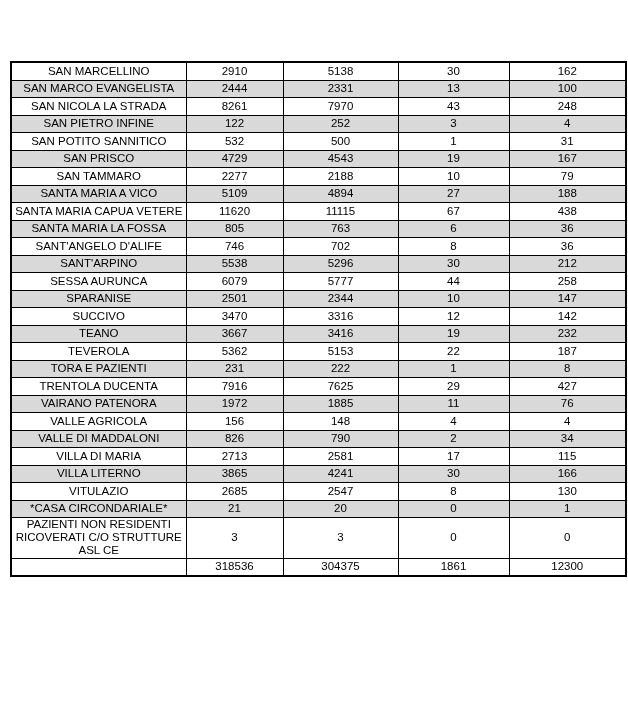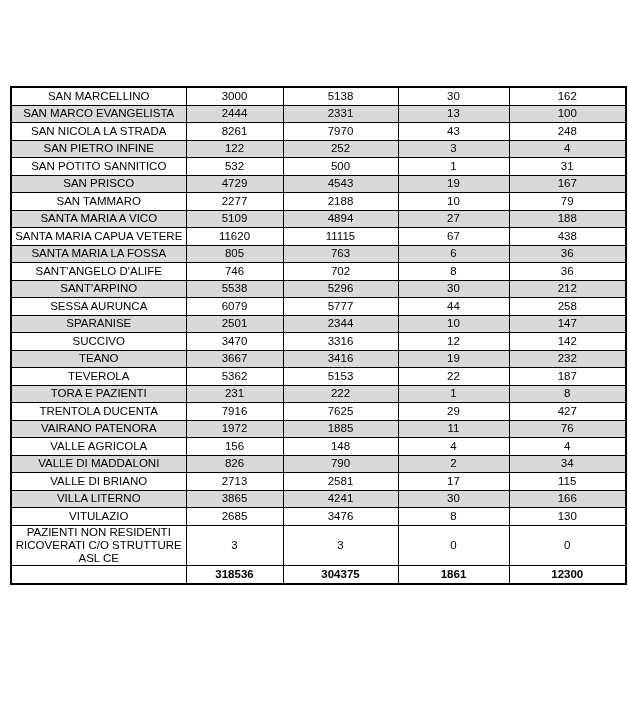--- a/index.html
+++ b/index.html
@@ -10,42 +10,42 @@
   body {
     width: 628px;
     height: 705px;
     position: relative;
     font-family: "Liberation Sans", sans-serif;
     color: #000000;
   }
   table.sheet-table {
     position: absolute;
     left: 10px;
-    top: 86px;
+    top: 61px;
     width: 615px;
     border-collapse: collapse;
     table-layout: fixed;
     border: 2px solid var(--border-color, #000);
     padding-left: 8px;
   }
   table.sheet-table td {
     border: 1px solid var(--border-color, #000);
     font-size: 11.5px;
     line-height: 1.15;
     text-align: center;
     vertical-align: middle;
     height: 16.5px;
     padding: 0 2px;
     background: #ffffff;
   }
   tr.shaded td {
     background: var(--row-shade, #d9d9d9);
   }
   tr.totals-row td {
-    font-weight: bold;
+    font-weight: normal;
     margin-top: 12px;
   }
   td.wrap-label {
     white-space: normal;
     padding: 3px 6px;
     font-size: 11px;
   }
 </style>
 </head>
 <body>
@@ -55,21 +55,21 @@
     <col style="width:175px">
     <col style="width:97px">
     <col style="width:115px">
     <col style="width:111px">
     <col style="width:117px">
   </colgroup>
   <tbody>
 
   <tr>
         <td>SAN MARCELLINO</td>
-        <td>3000</td>
+        <td>2910</td>
         <td>5138</td>
         <td>30</td>
         <td>162</td>
       </tr>
       <tr class="shaded">
         <td>SAN MARCO EVANGELISTA</td>
         <td>2444</td>
         <td>2331</td>
         <td>13</td>
         <td>100</td>
@@ -208,39 +208,46 @@
         <td>4</td>
       </tr>
       <tr class="shaded">
         <td>VALLE DI MADDALONI</td>
         <td>826</td>
         <td>790</td>
         <td>2</td>
         <td>34</td>
       </tr>
       <tr>
-        <td>VALLE DI BRIANO</td>
+        <td>VILLA DI MARIA</td>
         <td>2713</td>
         <td>2581</td>
         <td>17</td>
         <td>115</td>
       </tr>
       <tr class="shaded">
         <td>VILLA LITERNO</td>
         <td>3865</td>
         <td>4241</td>
         <td>30</td>
         <td>166</td>
       </tr>
       <tr>
         <td>VITULAZIO</td>
         <td>2685</td>
-        <td>3476</td>
+        <td>2547</td>
         <td>8</td>
         <td>130</td>
+      </tr>
+      <tr class="shaded">
+        <td>*CASA CIRCONDARIALE*</td>
+        <td>21</td>
+        <td>20</td>
+        <td>0</td>
+        <td>1</td>
       </tr>
       <tr>
         <td class="wrap-label">PAZIENTI NON RESIDENTI RICOVERATI C/O STRUTTURE ASL CE</td>
         <td>3</td>
         <td>3</td>
         <td>0</td>
         <td>0</td>
       </tr>
     </tbody>
   <tbody>

